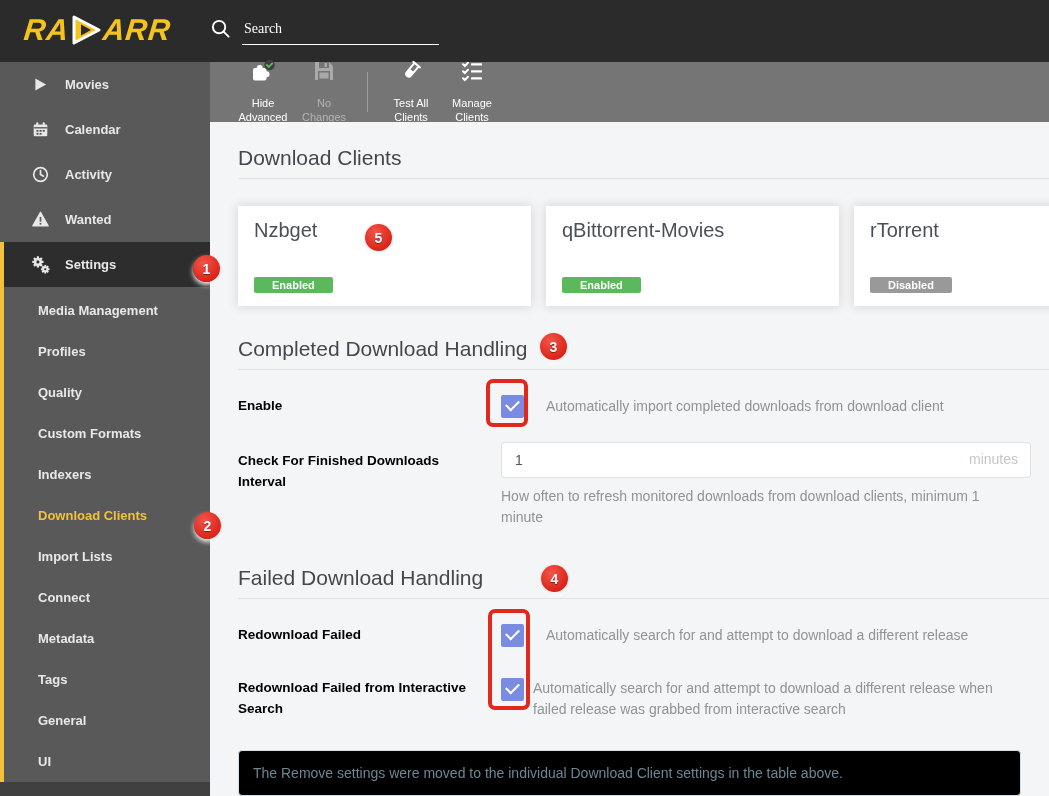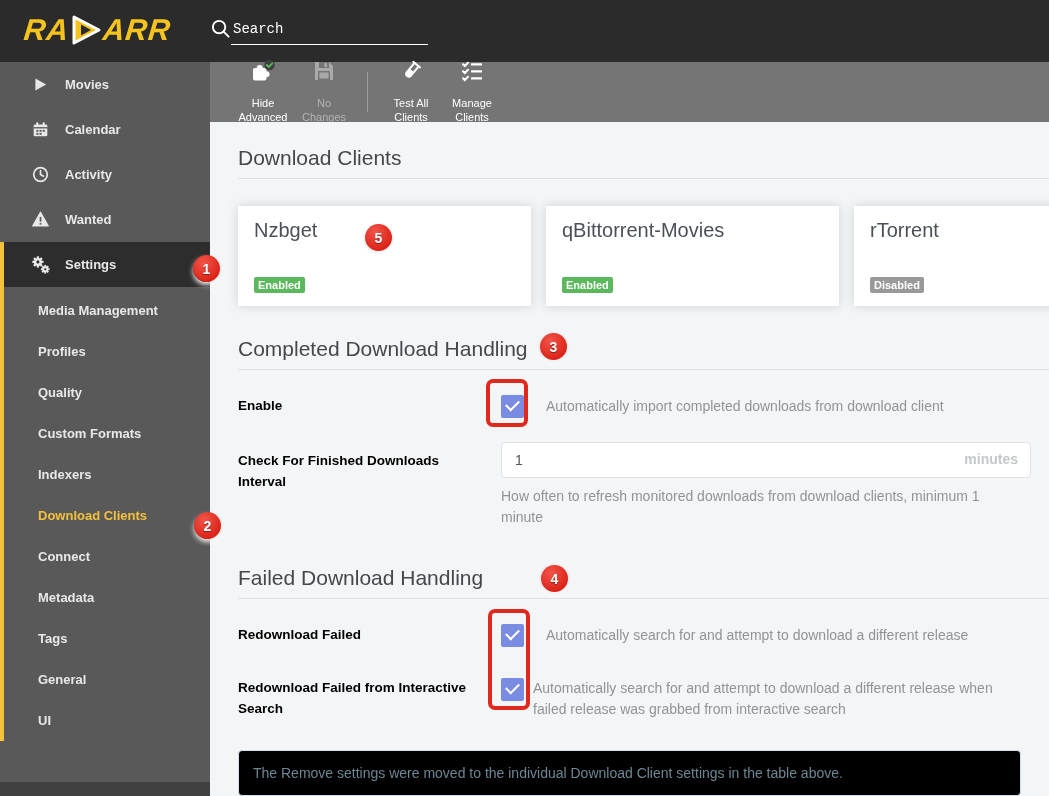--- a/index.html
+++ b/index.html
@@ -7,22 +7,22 @@
   .app { position:relative; width:1049px; height:796px; font-family:"Liberation Sans",sans-serif; }
 
   
   .header { position:absolute; top:0; left:0; right:0; height:62px; background:#2b2b2b; }
   .logo { position:absolute; left:24px; top:13px; display:flex; align-items:center; }
   .logo-text { color:#f5c31d; font-size:30px; font-weight:700; font-style:italic; letter-spacing:1px; transform:skewX(-6deg); }
   .logo svg { margin:0 -2px; }
   .search { position:absolute; left:210px; top:18px; display:flex; align-items:flex-end; }
   .search svg { margin-bottom:6px; }
   .search input { background:transparent; border:none; border-bottom:1px solid #ffffff; outline:none;
-                  width:197px; padding:0 0 7px 2px; font-size:14px; color:#fff;
-                  font-family:Liberation Mono, monospace; }
+                  width:197px; margin-left:11px; padding:0 0 7px 2px; font-size:14px; color:#fff;
+                  font-family:Liberation Serif, serif; }
   .search input::placeholder { color:#ffffff; opacity:1; }
 
   
   .sidebar { position:absolute; top:62px; left:0; width:234px; bottom:0; background:#595959; }
   .nav-item { height:45px; display:flex; align-items:center; padding-left:31px; gap:15px;
               color:#e8e8e8; font-size:13px; font-weight:700; cursor:pointer; }
   .nav-item .ic { width:19px; display:flex; justify-content:center; }
   .nav-item.active { background:#2d2d2d; border-left:4px solid #f3c13c; padding-left:27px; }
   .sub-list { border-left:4px solid #f3c13c; padding-top:3px; }
   .sub-item { height:41px; display:flex; align-items:center; padding-left:34px;
@@ -41,21 +41,21 @@
   
   .content { position:absolute; left:210px; top:122px; right:0; bottom:0; background:#f4f5f7;
              padding-left:28px; overflow:hidden; }
   .section-title { margin-top:24px; font-size:21px; font-weight:400; color:#43484d;
                    padding-bottom:8px; border-bottom:1px solid #e0e1e3; }
   .cards { display:flex; gap:15px; margin-top:27px; width:1200px; }
   .card { width:293px; height:100px; background:#fff; border-radius:0; flex:0 0 auto;
           box-shadow:0 0 10px 1px rgba(0,0,0,0.12); padding:13px 16px; display:flex; flex-direction:column; cursor:pointer; }
   .card-title { font-size:20px; color:#4a5058; }
   .badge { margin-top:auto; align-self:flex-start; font-size:11px; font-weight:700; color:#fff;
-           padding:2px 4px; border-radius:2px; }
+           padding:2px 18px; border-radius:2px; }
   .badge.enabled { background:#5cb85c; }
   .badge.disabled { background:#999999; }
 
   .form { margin-top:25px; }
   .form-row { display:flex; }
   .form-label { width:250px; text-align:left; color:#000000; font-size:13.5px; font-weight:700;
                 line-height:1.55; flex:0 0 auto; }
   .form-control { margin-left:13px; flex:1; }
   .row-check { align-items:center; }
   .row-check .form-control { display:flex; align-items:center; gap:22px; }
@@ -65,21 +65,21 @@
   .checkbox::after { content:""; position:absolute; left:5px; top:5px; width:11px; height:6px;
                      border-left:2px solid #fff; border-bottom:2px solid #fff; transform:rotate(-45deg); }
   .help { color:#8f9496; font-size:14px; line-height:21px; }
   .row-gap-a { margin-top:24px; }
   .row-gap-b { margin-top:31px; }
 
   .input-wrap { position:relative; width:530px; height:36px; }
   .input-wrap input { width:100%; height:100%; border:1px solid #dfe1e6; border-radius:4px;
                       background:#fff; padding:0 70px 0 13px; font-size:14px; color:#515558; outline:none;
                       font-family:"Liberation Sans",sans-serif; }
-  .input-unit { position:absolute; right:13px; top:9px; font-size:14px; color:#c3c6cb;font-weight:bold; }
+  .input-unit { position:absolute; right:13px; top:9px; font-size:14px; color:#c3c6cb; }
   .input-help { margin-top:8px; max-width:495px; }
   .label-pad { padding-top:9px; }
 
   .title2 { margin-top:31px; }
   .title3 { margin-top:38px; }
   .help-wrap { max-width:466px; }
 
   .notice { margin:30px 28px 0 0; background:#000000; border:1px solid #cfe2ec; border-radius:4px;
             padding:14px; color:#6d8794; font-size:14px; }
 
@@ -201,20 +201,23 @@
       <div class="sub-item">
           <span>Custom Formats</span>
         </div>
       <div class="sub-item">
           <span>Indexers</span>
         </div>
       <div class="sub-item active">
           <span>Download Clients</span>
         </div>
       <div class="sub-item">
+          <span>Import Lists</span>
+        </div>
+      <div class="sub-item">
           <span>Connect</span>
         </div>
       <div class="sub-item">
           <span>Metadata</span>
         </div>
       <div class="sub-item">
           <span>Tags</span>
         </div>
       <div class="sub-item">
           <span>General</span>

